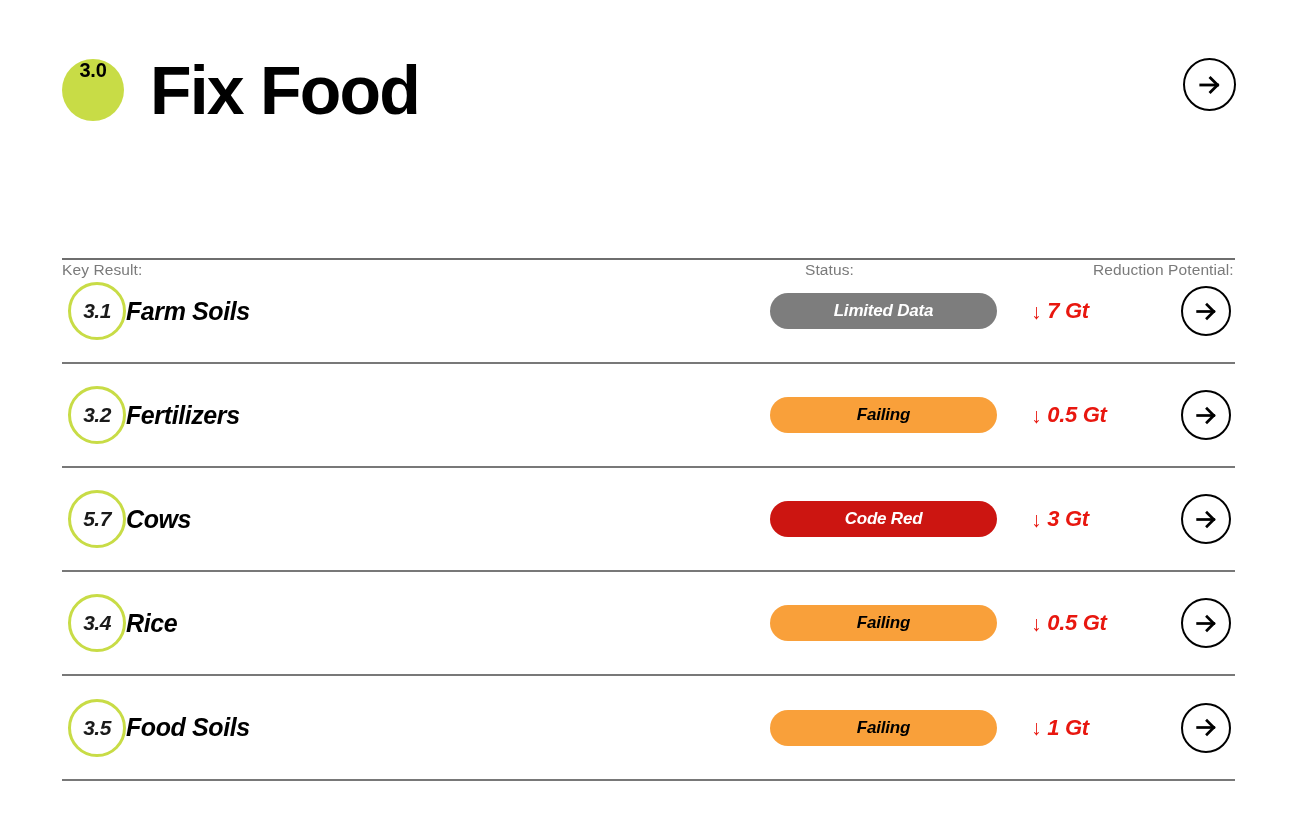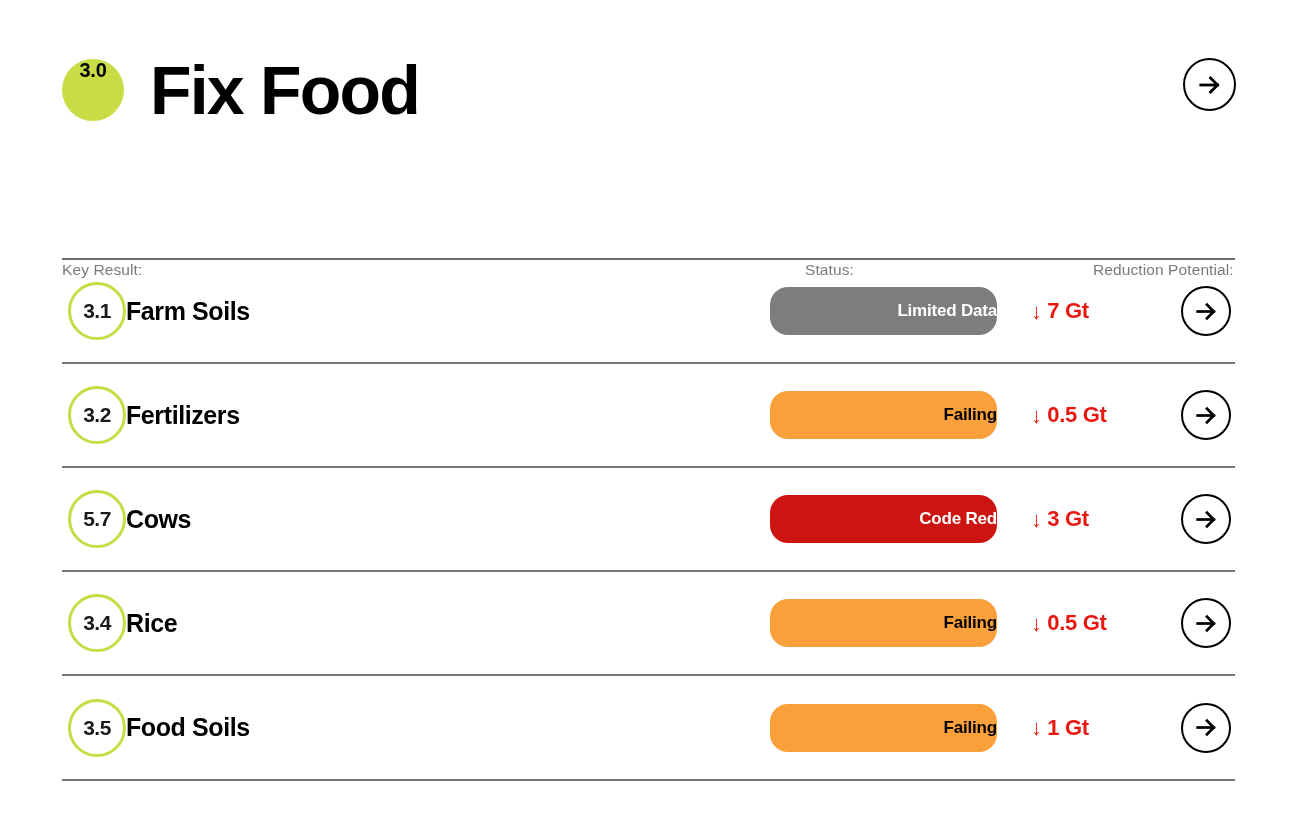--- a/index.html
+++ b/index.html
@@ -112,20 +112,21 @@
     background: #787878;
     width: 100%;
   }
   .divider-top { height: 2px; background: #6e6e6e; }
 
   .row {
     position: relative;
     height: 102px;
     display: flex;
     align-items: center;
+    font-style: italic;
   }
   .row-last { height: 103px; }
 
   .kr-circle {
     width: 58px;
     height: 58px;
     border-radius: 50%;
     border: 3px solid #c8dc46;
     box-sizing: border-box;
     background: #ffffff;
@@ -143,25 +144,25 @@
     font-size: 25px;
     font-weight: 700;
     color: #000000;
     letter-spacing: -0.4px;
     white-space: nowrap;
   }
   .row-spacer { flex: 1 1 auto; }
 
   .status-badge {
     width: 227px;
-    height: 48px;
+    height: 36px;
     border-radius: 18px;
     display: flex;
     align-items: center;
-    justify-content: flex-end;
+    justify-content: center;
     font-size: 17px;
     font-weight: 700;
     letter-spacing: -0.2px;
     flex: 0 0 auto;
     box-sizing: border-box;
   }
   .status-limited { background: #7d7d7d; color: #ffffff; }
   .status-failing { background: #f9a03a; color: #000000; }
   .status-codered { background: #cc1511; color: #ffffff; }
 

